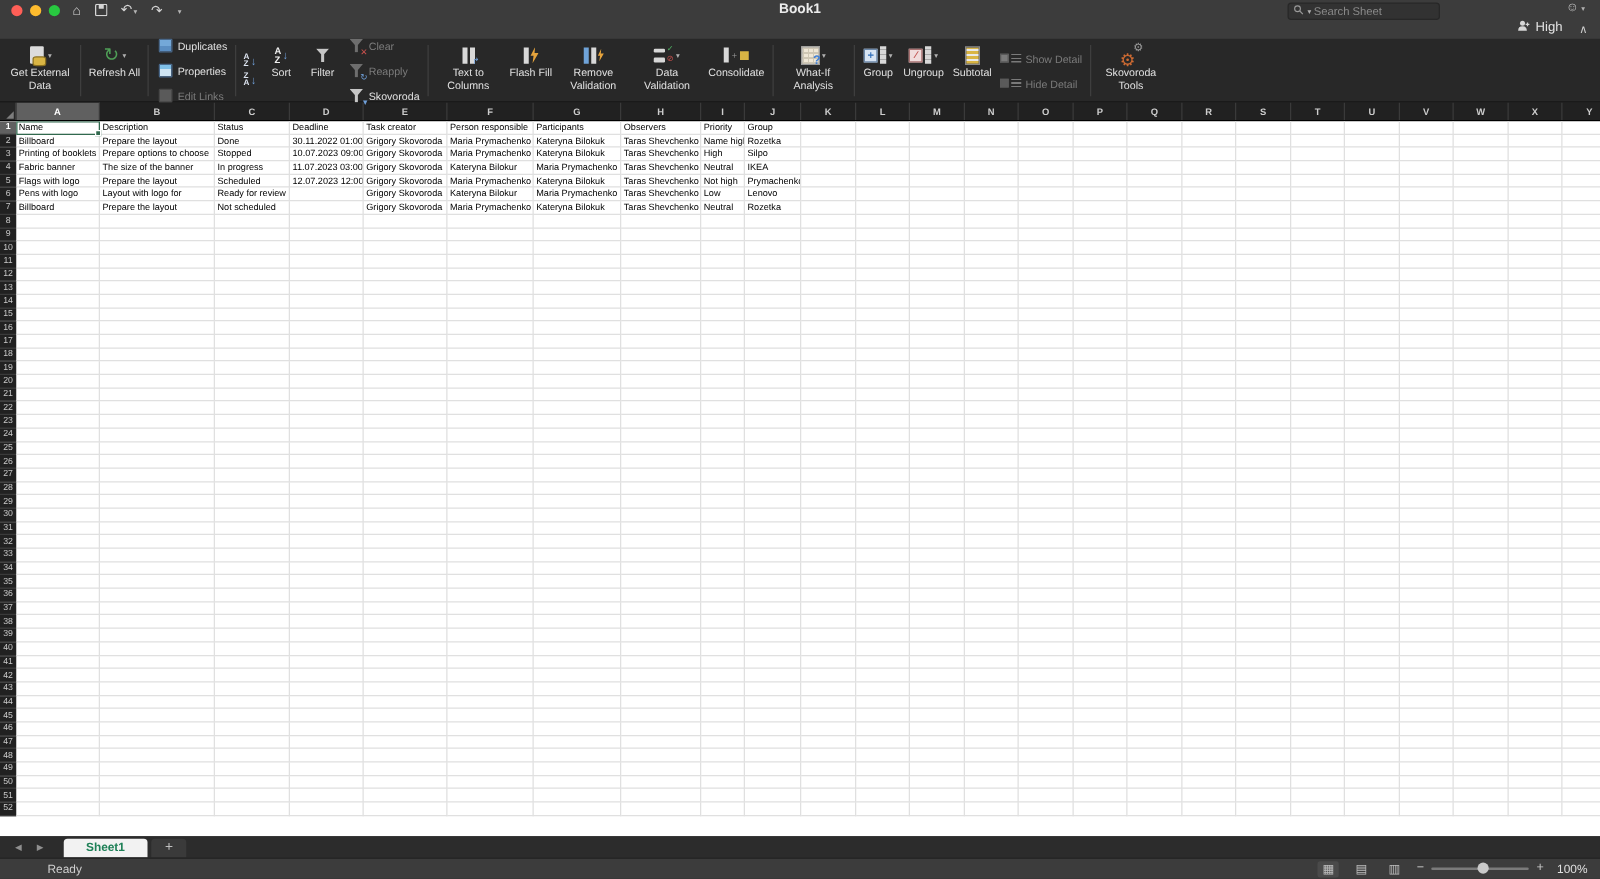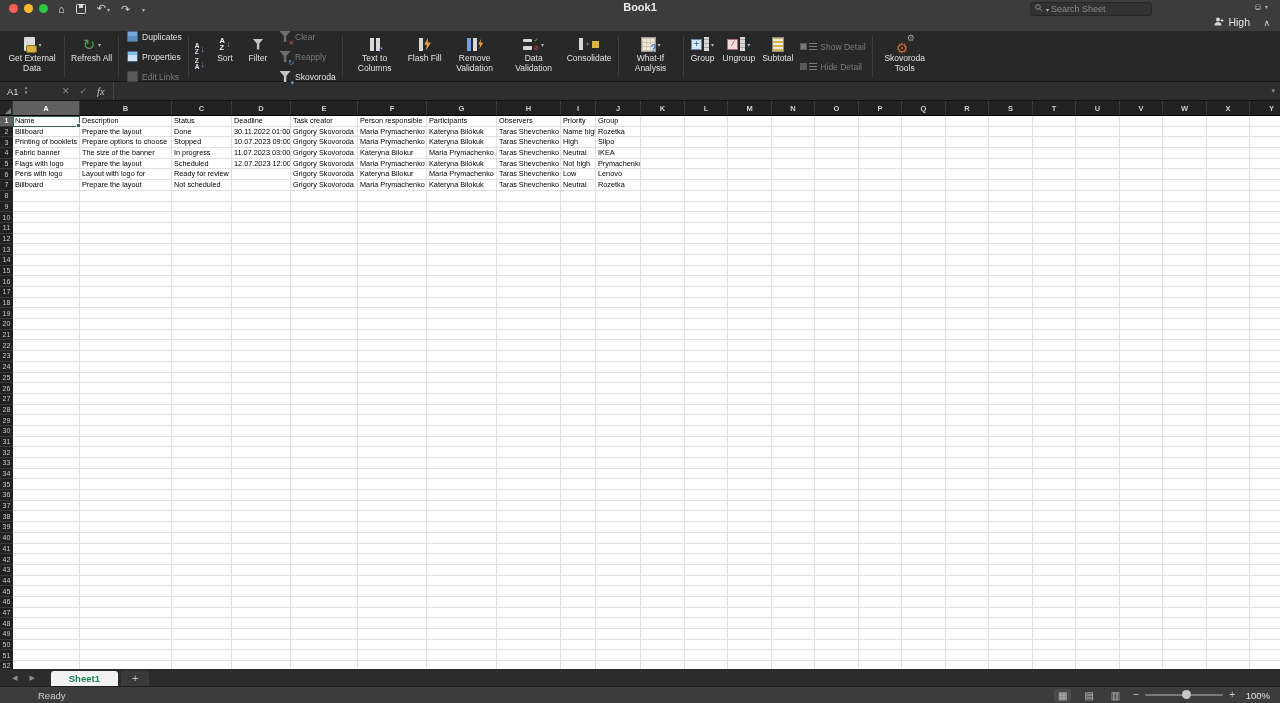--- a/index.html
+++ b/index.html
@@ -433,34 +433,20 @@
                 <i class="g1">⚙</i>
                 <i class="g2">⚙</i>
               </span>
             </span>
           </span>
           <span class="rlabel">Skovoroda Tools</span>
         </div>
       </div>
     </div>
 
-  <div class="fbar">
-    <div class="namebox">
-      <span>A1</span>
-      <span class="stepper">
-          <span>▲</span>
-          <span>▼</span>
-        </span>
-    </div>
-    <span class="fbtn">✕</span>
-    <span class="fbtn">✓</span>
-    <span class="fx">fx</span>
-    <div class="finput"></div>
-    <span class="fexpand">▾</span>
-  </div>
 
   <div class="colhdr">
     <div class="cornercell"></div>
   <div class="chcell hl" style="width: 67px;">A</div>
       <div class="chcell" style="width: 92px;">B</div>
       <div class="chcell" style="width: 60px;">C</div>
       <div class="chcell" style="width: 59px;">D</div>
       <div class="chcell" style="width: 67px;">E</div>
       <div class="chcell" style="width: 69px;">F</div>
       <div class="chcell" style="width: 70px;">G</div>

